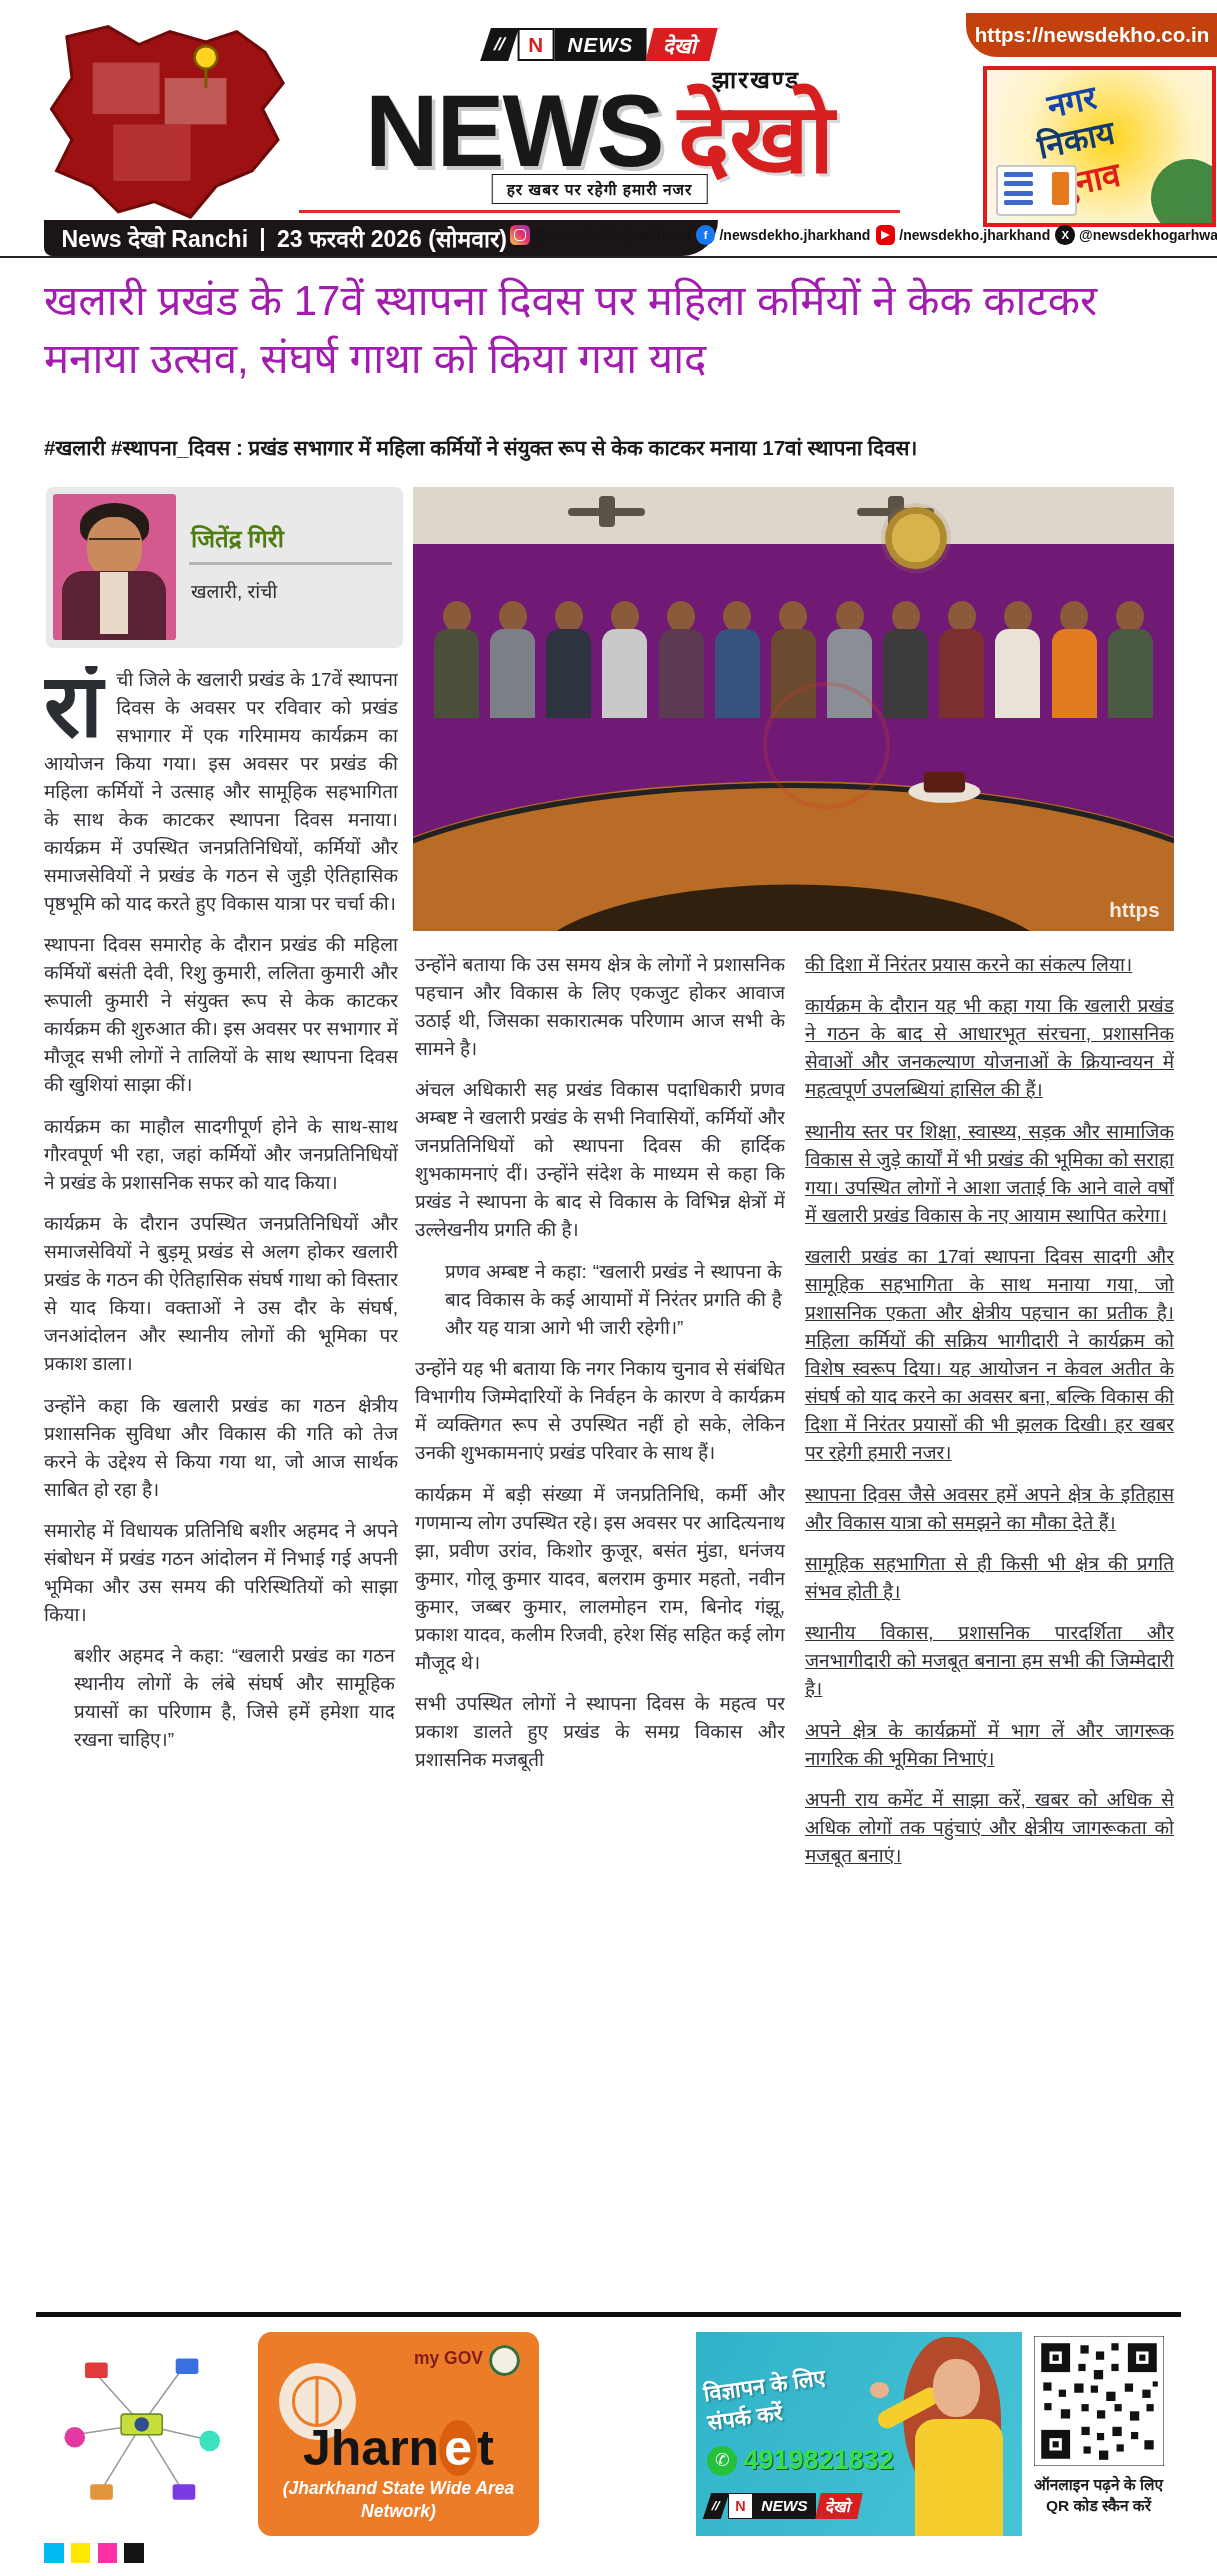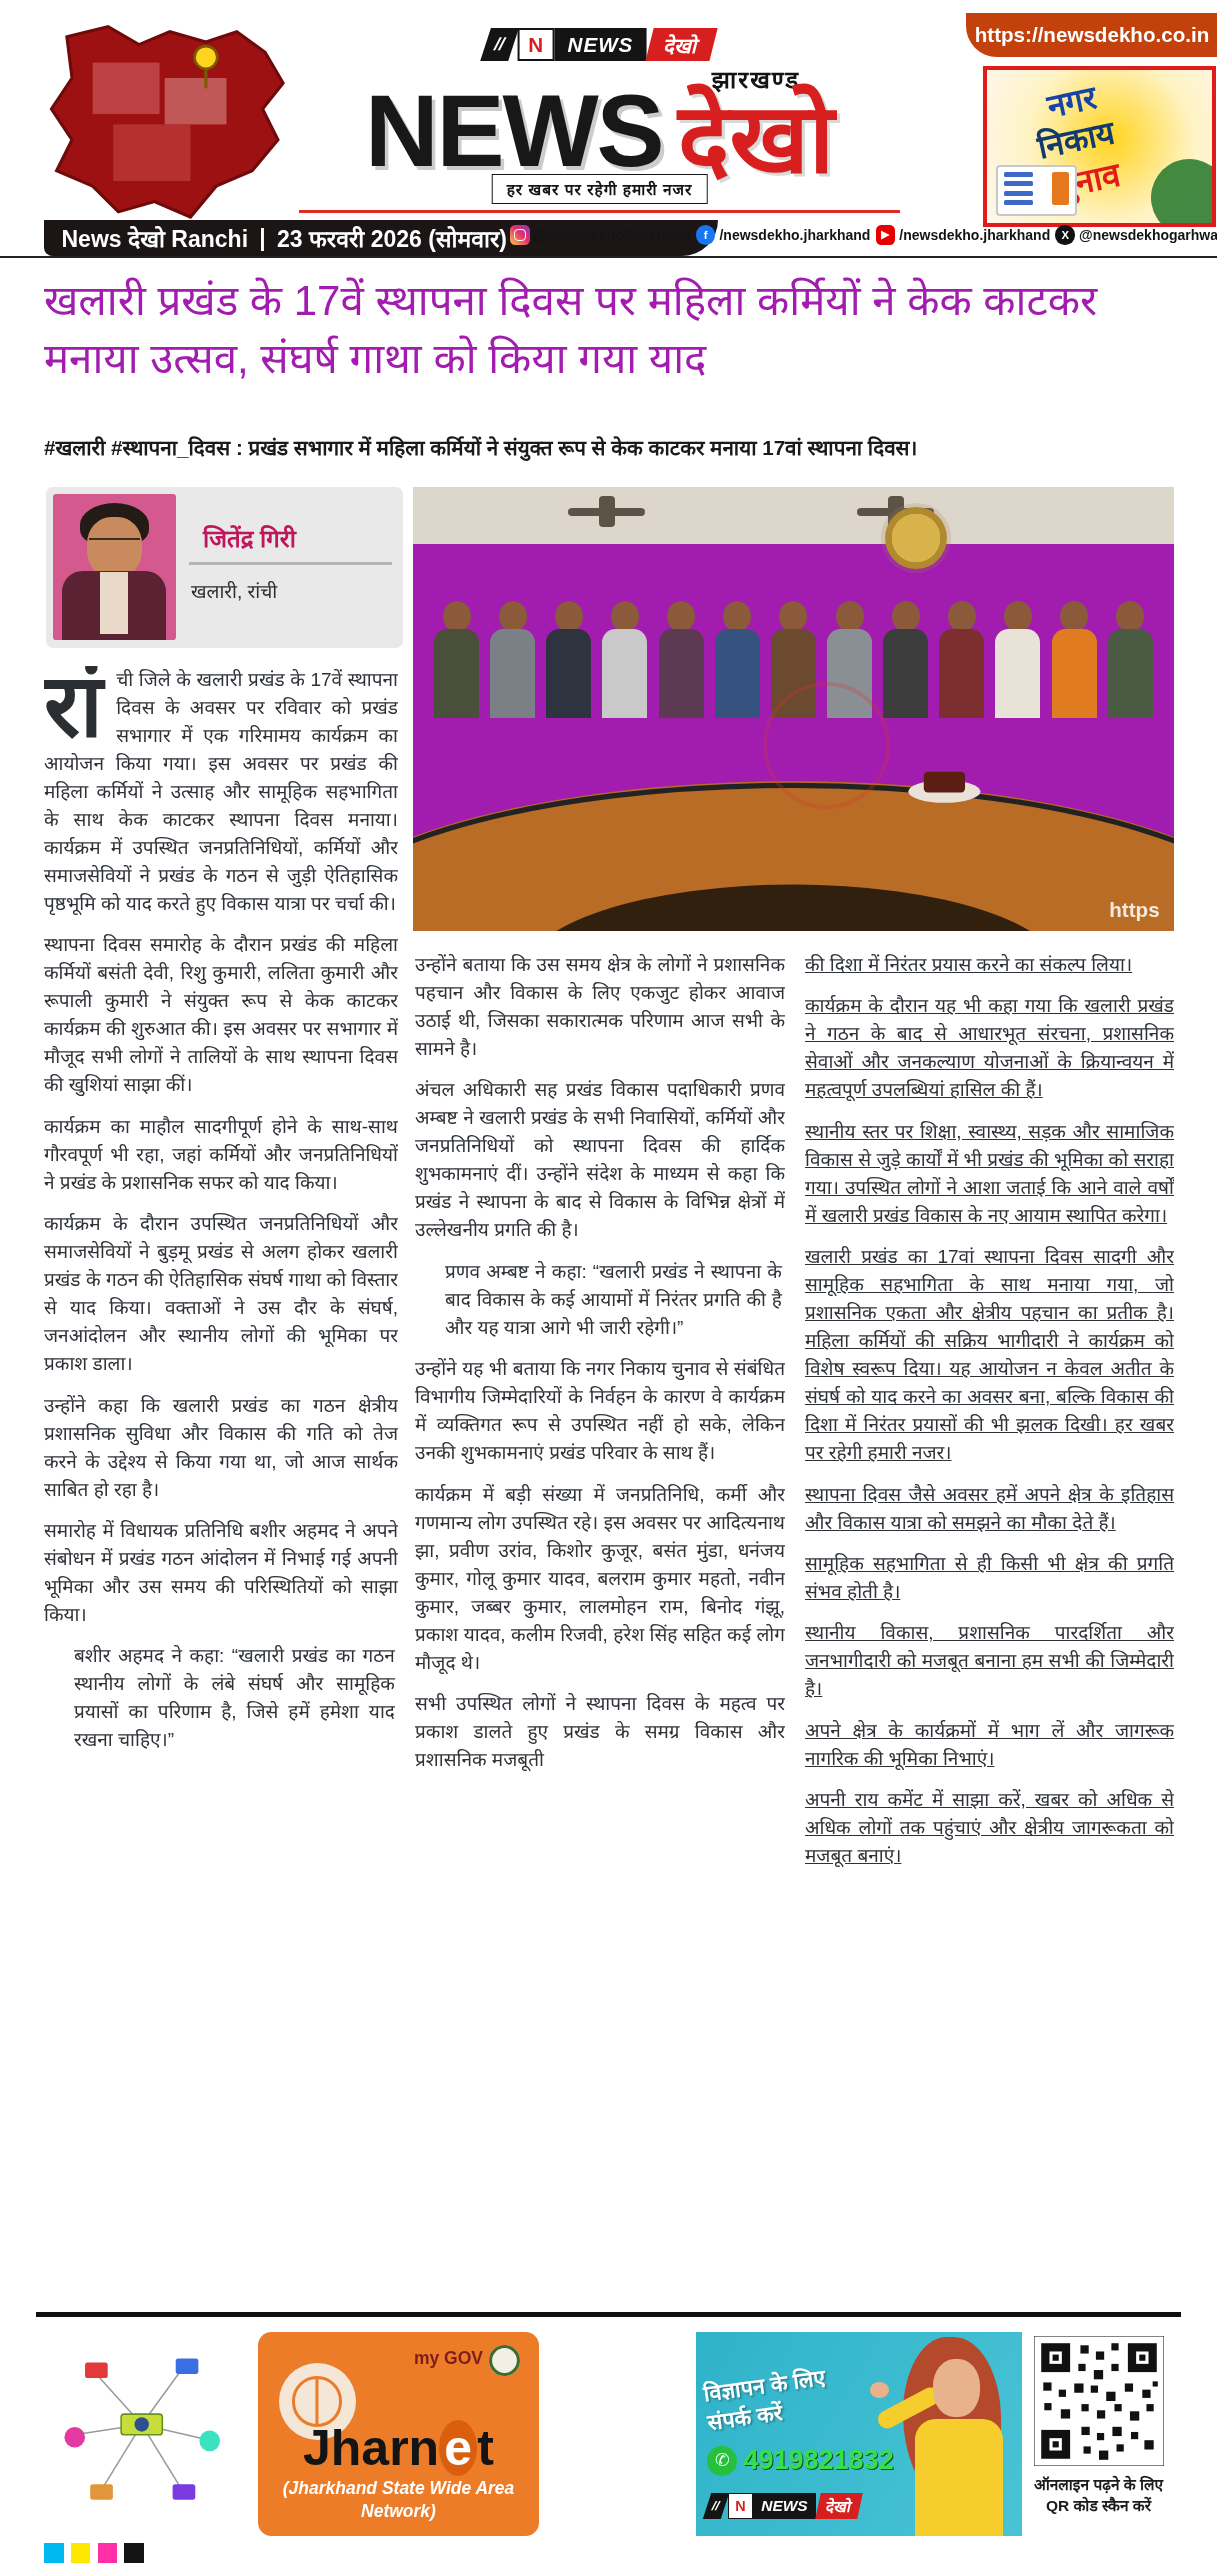--- a/index.html
+++ b/index.html
@@ -64,26 +64,26 @@
   .subheadline{position:absolute;left:44px;top:433px;width:1145px;font-size:20.6px;font-weight:700;color:#1a1a1a;}
 
   
   .author-card{position:absolute;left:46px;top:487px;width:357px;height:161px;background:#e9e9e9;border-radius:7.2px;}
   .author-photo{position:absolute;left:7.2px;top:7.2px;width:123px;height:146px;background:#d4598f;border-radius:3.1px;overflow:hidden;}
   .a-hair{position:absolute;left:27px;top:9.3px;width:69px;height:44px;background:#241a16;border-radius:50% 50% 40% 40%;}
   .a-face{position:absolute;left:34px;top:23px;width:55px;height:61px;background:#c98a5e;border-radius:44%;}
   .a-specs{position:absolute;left:36px;top:44px;width:51px;height:13.4px;border-top:2.6px solid #3a2d22;}
   .a-vest{position:absolute;left:9.3px;top:77px;width:104px;height:72px;background:#5a2232;border-radius:20.6px 20.6px 0 0;}
   .a-shirt{position:absolute;left:47px;top:78px;width:28px;height:62px;background:#e8d9c8;}
-  .author-name{position:absolute;left:145px;top:34px;font-size:24px;font-weight:700;color:#be185d;margin-left:12px;}
+  .author-name{position:absolute;left:145px;top:34px;font-size:24px;font-weight:700;color:#4d7c0f;}
   .author-divider{position:absolute;left:143px;top:75px;width:203px;height:2.6px;background:#b5b5b5;}
   .author-location{position:absolute;left:145px;top:91px;font-size:19px;color:#2c2c2c;}
 
   
-  .article-photo{position:absolute;left:413px;top:487px;width:761px;height:444px;background:#a21caf;overflow:hidden;}
+  .article-photo{position:absolute;left:413px;top:487px;width:761px;height:444px;background:#701a75;overflow:hidden;}
   .ph-ceiling{position:absolute;left:0;top:0;width:100%;height:57px;background:#ddd6ca;}
   .fan{position:absolute;top:20.6px;width:77px;height:8.3px;background:#5c5347;border-radius:4.1px;}
   .fan:before{content:"";position:absolute;left:31px;top:-11.3px;width:15.5px;height:31px;background:#5c5347;border-radius:4.1px;}
   .fan1{left:155px;} .fan2{left:444px;}
   .ph-emblem{position:absolute;left:62%;top:19.6px;width:62px;height:62px;border-radius:50%;
              background:radial-gradient(circle,#d8b24a 0 55%,#b08a2e 56% 100%);box-shadow:0 0 0 4.1px #a4824f33;}
   .people{position:absolute;left:0;top:61px;width:100%;height:170px;display:flex;justify-content:space-around;align-items:flex-end;padding:0 15.5px;box-sizing:border-box;}
   .person{position:relative;width:45px;}
   .p-head{width:28px;height:31px;border-radius:50%;background:#8a5a3b;margin:0 auto;}
   .p-body{width:45px;height:89px;border-radius:13.4px 13.4px 0 0;margin-top:-3.1px;background:var(--c,#666);}

